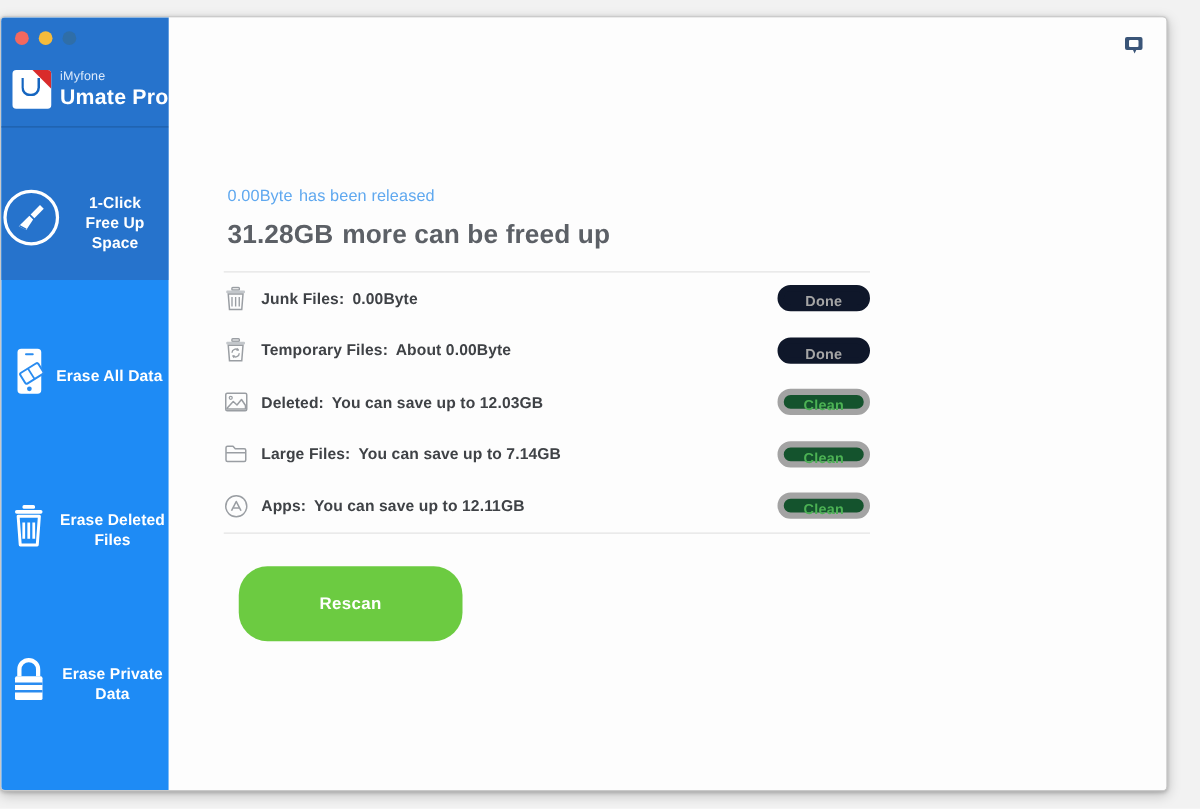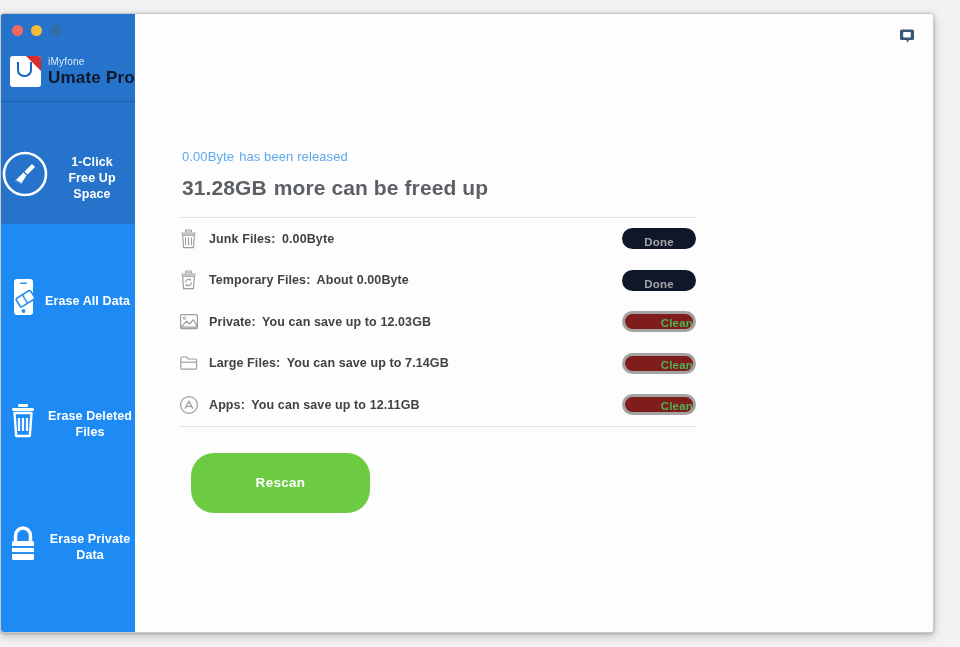--- a/index.html
+++ b/index.html
@@ -98,21 +98,21 @@
   }
   .brand-text { margin-left: 7px; line-height: 1; }
   .brand-sub {
     color: #dbe9fb;
     font-size: 10px;
     letter-spacing: .2px;
     display: block;
     margin-bottom: 2px;
   }
   .brand-title {
-    color: #0f172a;
+    color: #ffffff;
     font-size: 17px;
     font-weight: bold;
     letter-spacing: .2px;
     display: block;
   }
 
   .nav-item {
     height: 123px;
     flex: 0 0 123px;
     display: flex;
@@ -219,25 +219,24 @@
     font-size: 11.5px;
     box-sizing: border-box;
     letter-spacing: .2px;
   }
   .pill.done {
     border: 5px solid #0f172a;
     color: #a5a5a5;
     background: #0f172a;
   }
   .pill.clean {
-    border: 3px solid #a3a3a3;
+    border: 5px solid #a3a3a3;
     color: #4cb254;
-    background: #7f1d1d;
+    background: #14532d;
     cursor: pointer;
-    text-align: right;
   }
 
   #rescan-wrap { margin-top: 26px; padding-left: 12px; }
   #rescan-button {
     width: 179px;
     height: 60px;
     border: none;
     border-radius: 23px;
     background: #6ac council;
     background: #6ac council;
@@ -392,21 +391,21 @@
         </li>
 
         <li class="row">
           <span class="row-icon">
             <svg width="20" height="18" viewBox="0 0 20 18">
               <rect x="1.6" y="1.6" width="16.8" height="14" rx="1.2" fill="none" stroke="#9a9ea3" stroke-width="1.2"></rect>
               <circle cx="5.6" cy="5.2" r="1.2" fill="none" stroke="#9a9ea3" stroke-width="1"></circle>
               <path d="M2.6 13.6 L7.6 8.2 L10.6 11 L14.2 6.6 L17.4 11.4 L17.4 14.2 L2.6 14.2 Z" fill="none" stroke="#9a9ea3" stroke-width="1.2" stroke-linejoin="round"></path>
             </svg>
           </span>
-          <span class="row-text"><span class="sep">Private:</span> <span>You can save up to 12.03GB</span></span>
+          <span class="row-text"><span class="sep">Deleted:</span> <span>You can save up to 12.03GB</span></span>
           <span class="pill clean">Clean</span>
         </li>
 
         <li class="row">
           <span class="row-icon">
             <svg width="20" height="18" viewBox="0 0 20 18">
               <path d="M1.8 4.2 a1.2 1.2 0 0 1 1.2 -1.2 H7.4 L9.2 5 H16.4 a1.2 1.2 0 0 1 1.2 1.2 V14 a1.2 1.2 0 0 1 -1.2 1.2 H3 a1.2 1.2 0 0 1 -1.2 -1.2 Z" fill="none" stroke="#9a9ea3" stroke-width="1.2" stroke-linejoin="round"></path>
               <line x1="1.9" y1="8.2" x2="17.5" y2="8.2" stroke="#9a9ea3" stroke-width="1.2"></line>
             </svg>
           </span>

